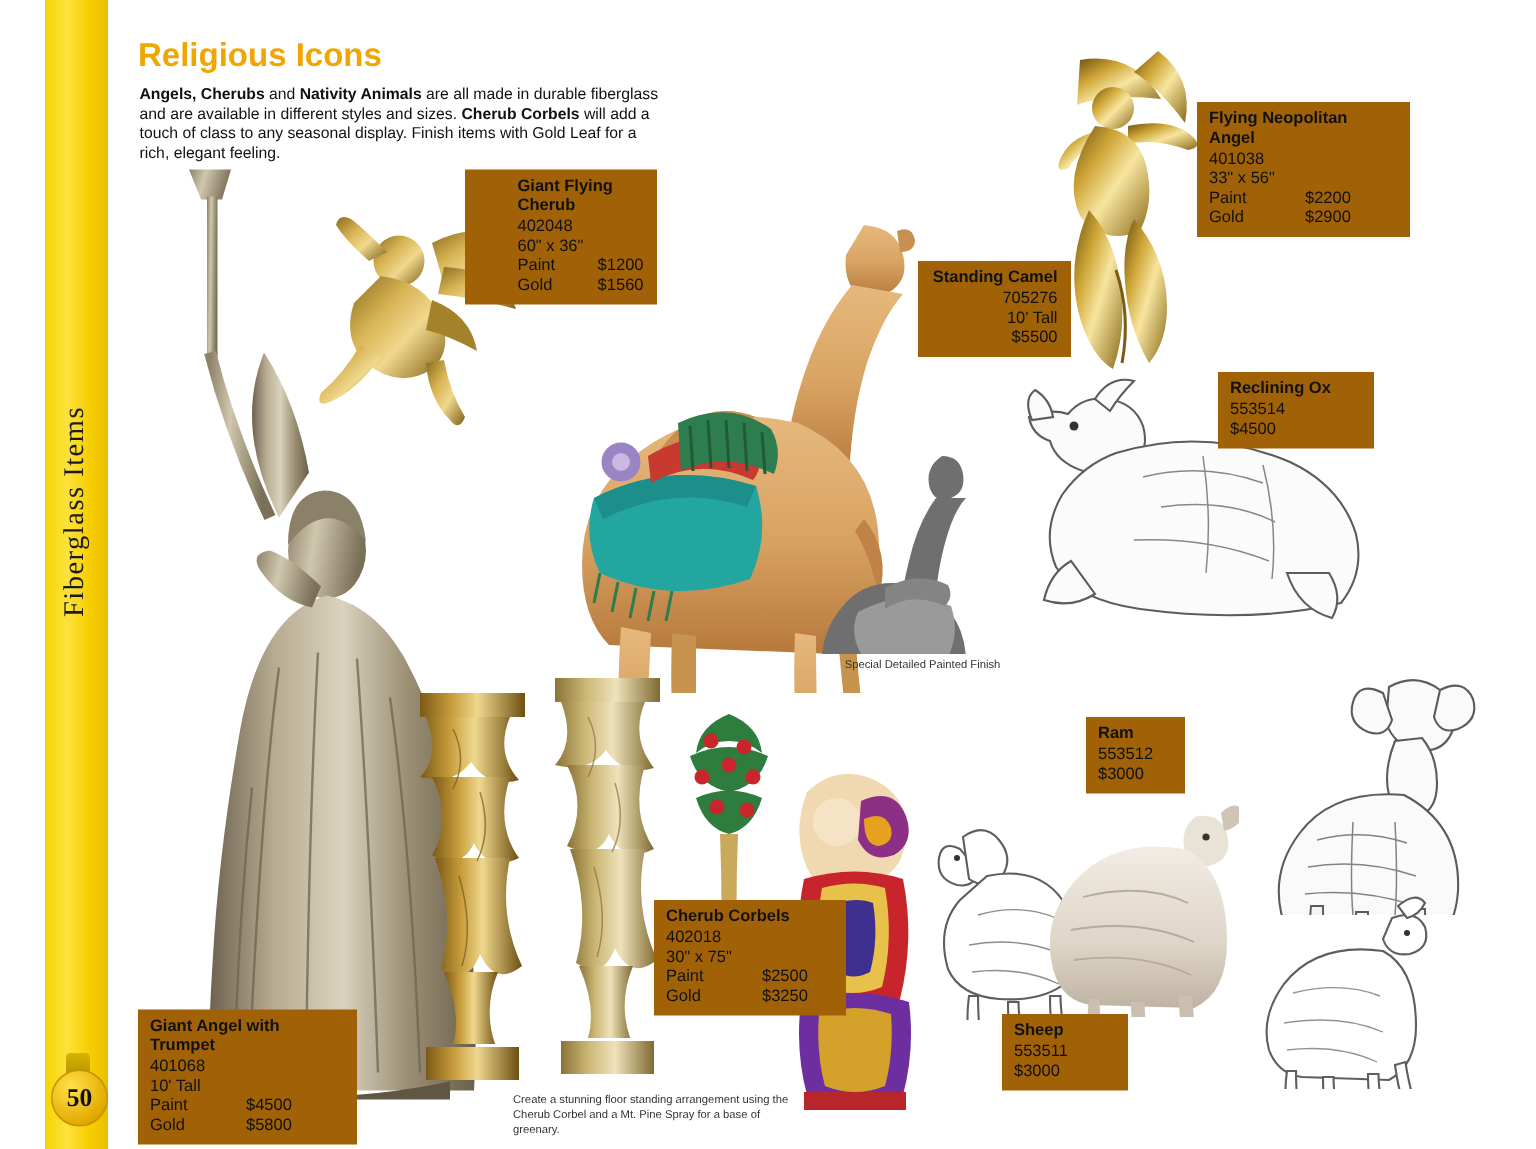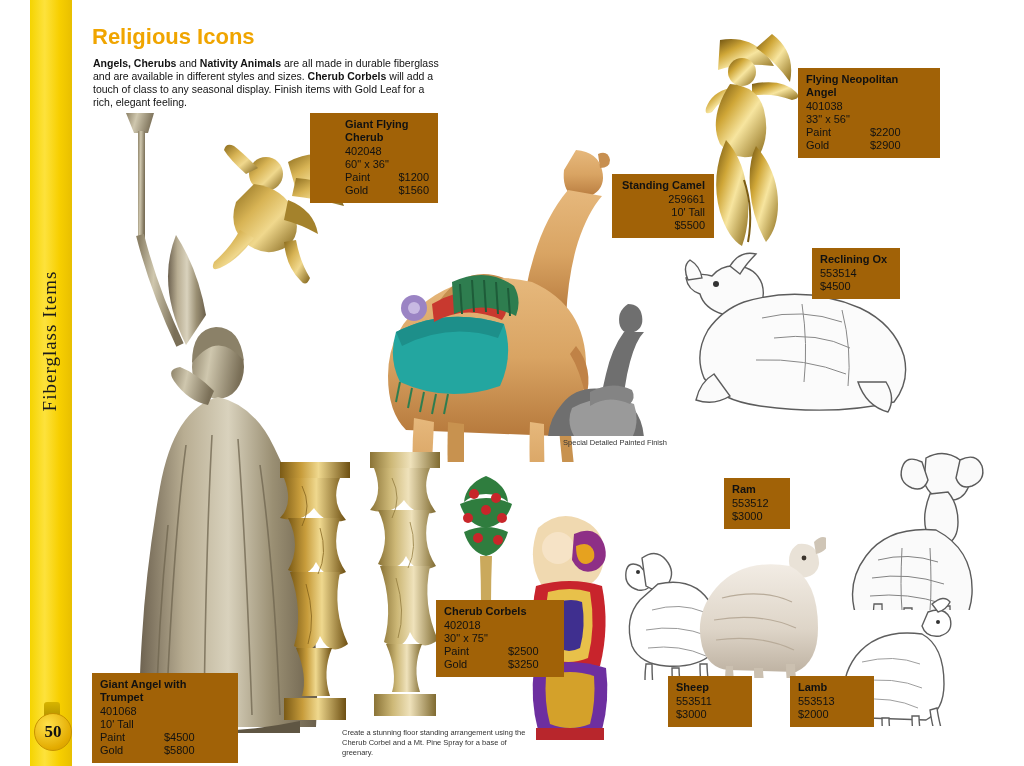--- a/index.html
+++ b/index.html
@@ -514,26 +514,26 @@
         <span class="v">$2200</span>
       </span>
     <span class="row">
         <span class="k">Gold</span>
         <span class="v">$2900</span>
       </span>
   </div>
 
   <div class="label-box" style="left:612px; top:174px; width:102px;text-align:right;">
     <span class="nm">Standing Camel</span>
-    <span class="ln">259661</span>
+    <span class="ln">705276</span>
     <span class="ln">10' Tall</span>
     <span class="ln">$5500</span>
   </div>
 
-  <div class="label-box" style="left:812px; top:248px; width:88px;">
+  <div class="label-box" style="left:812px; top:248px; width:104px;">
     <span class="nm">Reclining Ox</span>
     <span class="ln">553514</span>
     <span class="ln">$4500</span>
   </div>
 
   <div class="label-box" style="left:724px; top:478px; width:66px;">
     <span class="nm">Ram</span>
     <span class="ln">553512</span>
     <span class="ln">$3000</span>
   </div>
@@ -565,21 +565,16 @@
         <span class="v">$5800</span>
       </span>
   </div>
 
   <div class="label-box" style="left:668px; top:676px; width:84px;">
     <span class="nm">Sheep</span>
     <span class="ln">553511</span>
     <span class="ln">$3000</span>
   </div>
 
-  <div class="label-box" style="left:790px; top:676px; width:84px;">
-    <span class="nm">Lamb</span>
-    <span class="ln">553513</span>
-    <span class="ln">$2000</span>
-  </div>
 
   <div class="caption" style="left:342px; top:728px; width:190px;">Create a stunning floor standing arrangement using the Cherub Corbel and a Mt. Pine Spray for a base of greenary.</div>
 
 </div>
 
 </body></html>

